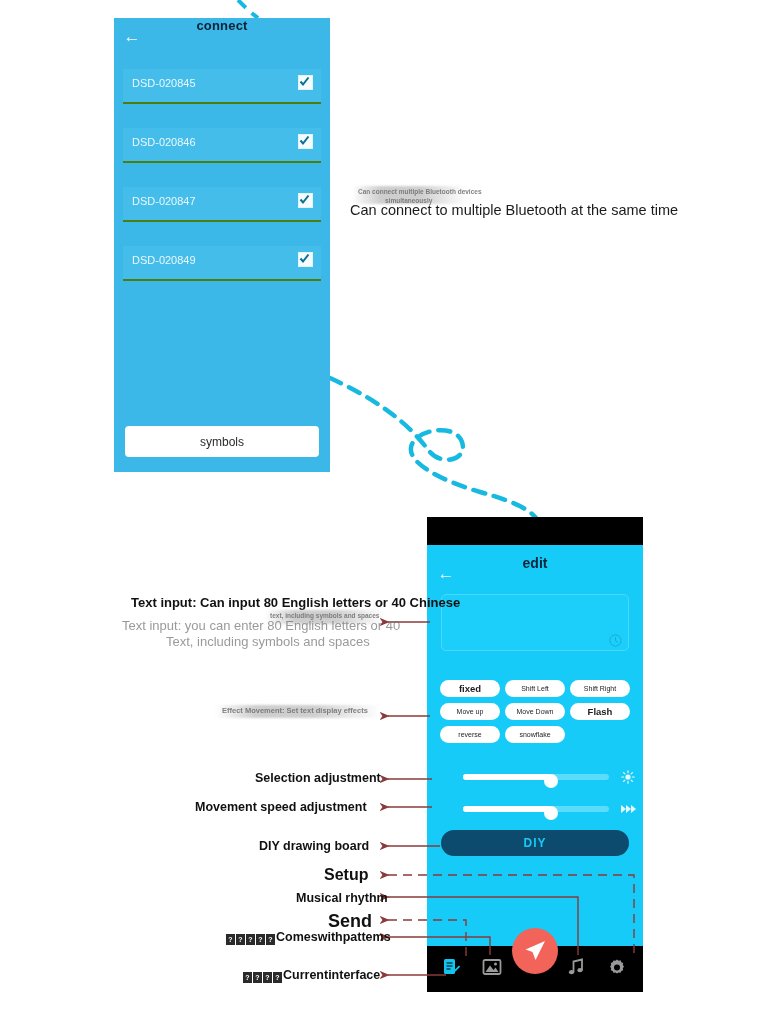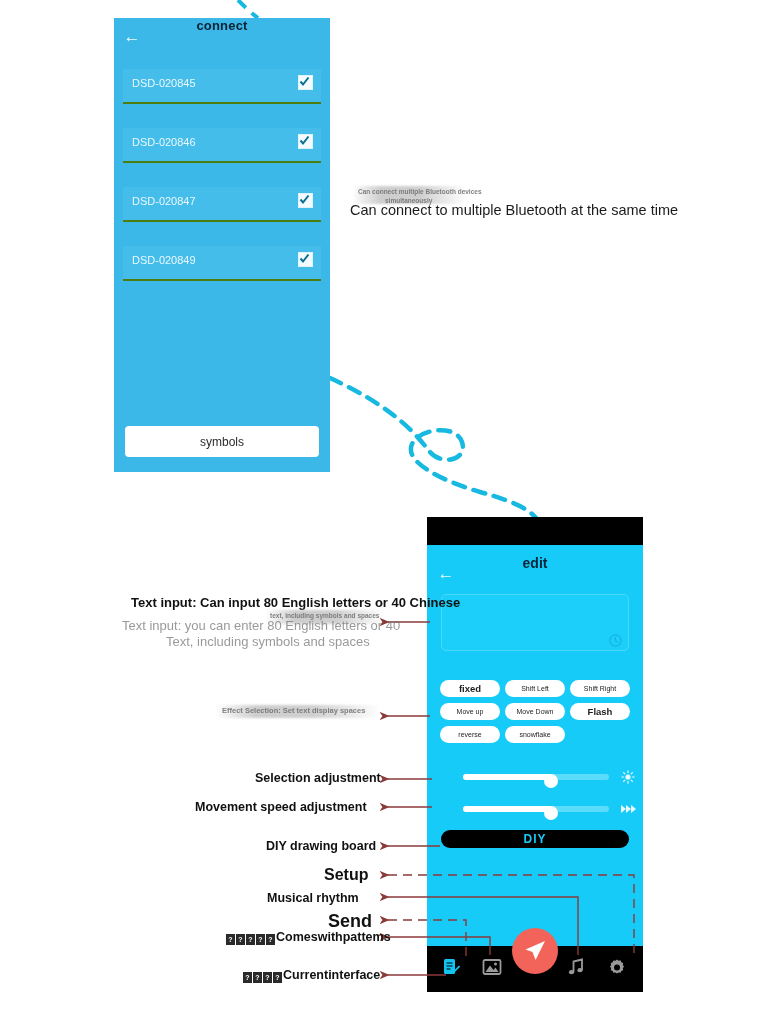--- a/index.html
+++ b/index.html
@@ -48,22 +48,22 @@
   .slider-row{position:absolute;left:14px;width:188px;height:14px;}
   #slider-brightness{top:253px;}
   #slider-speed{top:285px;}
   .track{position:absolute;left:22px;top:4px;width:146px;height:6px;
       background:#5cdcfb;border-radius:3px;}
   .track .fill{position:absolute;left:0;top:0;height:6px;background:#ffffff;
       border-radius:3px;}
   .thumb{position:absolute;top:0;width:14px;height:14px;background:#ffffff;
       border-radius:50%;margin-left:-7px;}
   .end-icon{position:absolute;right:-6px;top:0;width:14px;height:14px;opacity:.9;}
-  #diy-btn{position:absolute;left:14px;top:313px;width:188px;height:18px;
-      background:#000000;border-radius:13px;display:flex;align-items:center;
+  #diy-btn{position:absolute;left:14px;top:313px;width:188px;height:26px;
+      background:#0c4a6e;border-radius:13px;display:flex;align-items:center;
       justify-content:center;font-size:12px;font-weight:bold;color:#19c9f6;
       letter-spacing:1px;}
   #bottom-nav{position:absolute;left:0;bottom:0;width:100%;height:46px;background:#000;}
   .nav-item{position:absolute;top:11px;width:22px;height:22px;}
   #nav-text{left:14px;}#nav-image{left:55px;}#nav-music{left:139px;}#nav-gear{left:180px;}
   #nav-send{position:absolute;left:85px;top:-18px;width:46px;height:46px;
       background:#f2635a;border-radius:50%;}
   #nav-send svg{position:absolute;left:12px;top:12px;}
 
   
@@ -264,27 +264,27 @@
     </g>
   </svg>
 
   <div class="anno bold" style="left:131px;top:595px;font-size:13px;">Text input: Can input 80 English letters or 40 Chinese</div>
   <div class="smudge" style="left:265px;top:610px;width:120px;height:14px;"></div>
   <div class="anno ghost" style="left:270px;top:612px;">text, including symbols and spaces</div>
   <div class="anno blur" style="left:122px;top:618px;">Text input: you can enter 80 English letters or 40</div>
   <div class="anno blur" style="left:166px;top:634px;">Text, including symbols and spaces</div>
 
   <div class="smudge" style="left:215px;top:705px;width:165px;height:13px;"></div>
-  <div class="anno ghost" style="left:222px;top:706px;font-size:7.5px;">Effect Selection: Set text display spaces</div>
+  <div class="anno ghost" style="left:222px;top:706px;font-size:7.5px;">Effect Movement: Set text display effects</div>
 
   <div class="anno bold" style="left:255px;top:771px;">Selection adjustment</div>
   <div class="anno bold" style="left:195px;top:800px;">Movement speed adjustment</div>
-  <div class="anno bold" style="left:259px;top:839px;margin-left:7px;">DIY drawing board</div>
+  <div class="anno bold" style="left:259px;top:839px;">DIY drawing board</div>
   <div class="anno bigger" style="left:324px;top:866px;">Setup</div>
-  <div class="anno bold" style="left:267px;top:891px;">Musical rhythm</div>
+  <div class="anno bold" style="left:296px;top:891px;">Musical rhythm</div>
   <div class="anno bigger" style="left:328px;top:911px;font-size:18px;">Send</div>
 
   <div class="anno tofu" style="left:226px;top:930px;">
     <span><span class="tofu-box">?</span><span class="tofu-box">?</span><span class="tofu-box">?</span><span class="tofu-box">?</span><span class="tofu-box">?</span></span><span>Comeswithpattems</span>
   </div>
 
   <div class="anno tofu" style="left:243px;top:968px;">
     <span><span class="tofu-box">?</span><span class="tofu-box">?</span><span class="tofu-box">?</span><span class="tofu-box">?</span></span><span>Currentinterface</span>
   </div>
 

